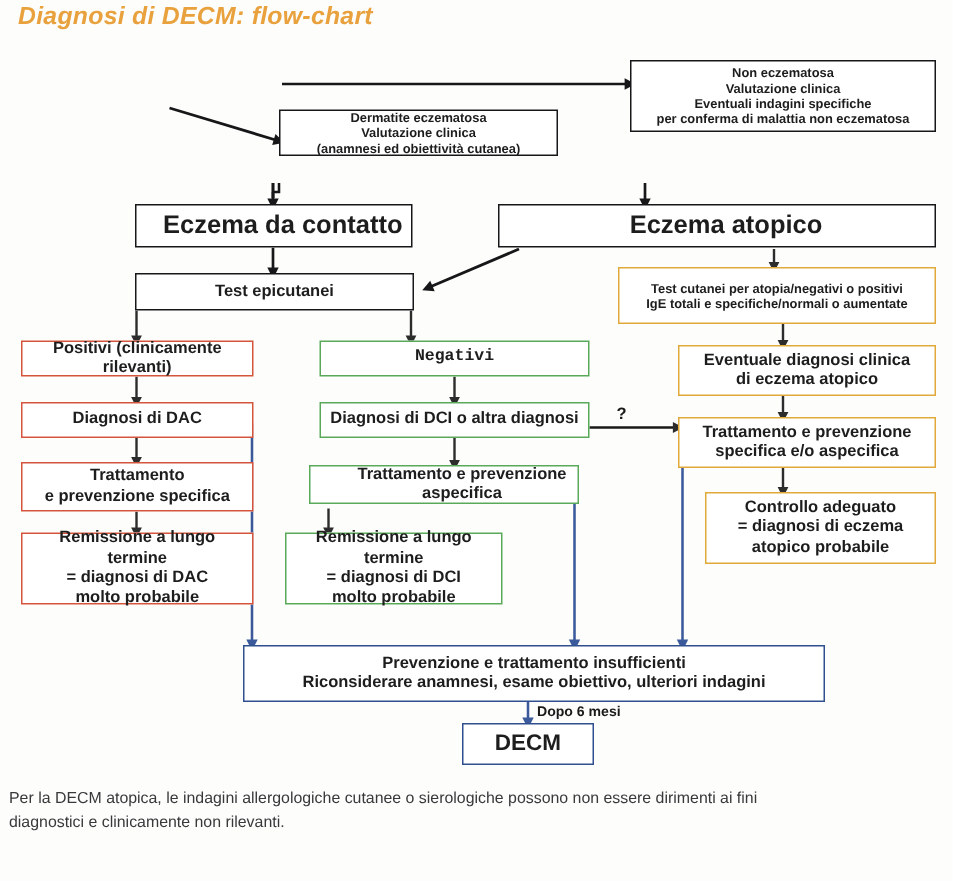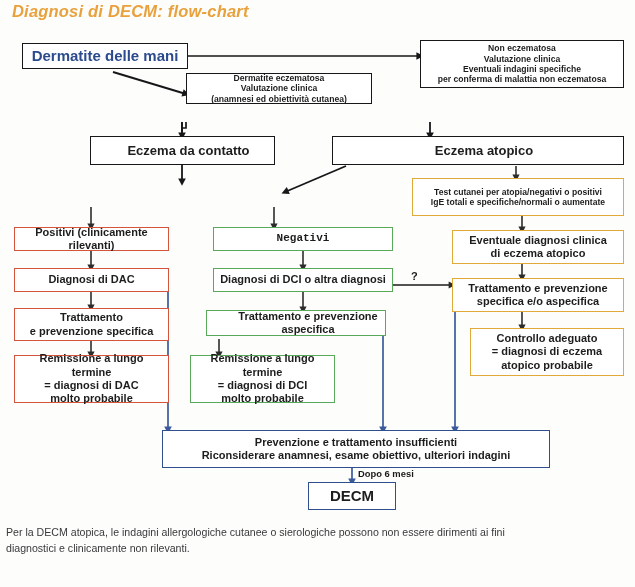--- a/index.html
+++ b/index.html
@@ -40,21 +40,21 @@
     padding:2px 4px;
   }
   .b-black{border:1.6px solid #17171a;}
   .b-red{border:1.6px solid #d4553b;}
   .b-green{border:1.6px solid #5aa95a;}
   .b-orange{border:1.6px solid #e0a93a;}
   .b-blue{border:1.6px solid #2f4f8f;}
 
   .t-blue{color:#2b4b8d;}
 
-  .big{font-size:13px;padding-left:16px;}
+  .big{font-size:17px;padding-left:16px;}
   .xbig{font-size:15px;}
   .mid{font-size:11px;}
   .small{font-size:8.6px;}
 
   .qmark{
     position:absolute;
     font-size:11px;
     font-weight:bold;
     color:#1a1a1a;
   }
@@ -140,39 +140,39 @@
 
     <path d="M392,285 L452,285" stroke="#1a1a1a" stroke-width="1.6" fill="none" marker-end="url(#ah-red)"></path>
 
     <path d="M91,283 L168,283 L168,430" stroke="#3b5a9c" stroke-width="1.7" fill="none" marker-end="url(#ah-blue)"></path>
     <path d="M383,325 L383,430" stroke="#3b5a9c" stroke-width="1.7" fill="none" marker-end="url(#ah-blue)"></path>
     <path d="M455,298 L455,430" stroke="#3b5a9c" stroke-width="1.7" fill="none" marker-end="url(#ah-blue)"></path>
 
     <path d="M352,468 L352,482" stroke="#3b5a9c" stroke-width="1.7" fill="none" marker-end="url(#ah-blue)"></path>
   </svg>
 
-  <div class="box b-black t-blue xbig" style="left:22px;top:43px;width:166px;height:26px;">Dermatite delle mani</div>
 
   <div class="box b-black small" style="left:420px;top:40px;width:204px;height:48px;">
     <span style="white-space:pre-line;">Non eczematosa
 Valutazione clinica
 Eventuali indagini specifiche
 per conferma di malattia non eczematosa</span>
   </div>
 
   <div class="box b-black small" style="left:186px;top:73px;width:186px;height:31px;">
     <span style="white-space:pre-line;">Dermatite eczematosa
 Valutazione clinica
 (anamnesi ed obiettività cutanea)</span>
   </div>
 
   <div class="box b-black big" style="left:90px;top:136px;width:185px;height:29px;">Eczema da contatto</div>
 
   <div class="box b-black big" style="left:332px;top:136px;width:292px;height:29px;">Eczema atopico</div>
 
+  <div class="box b-black mid" style="left:90px;top:182px;width:186px;height:25px;">Test epicutanei</div>
 
   <div class="box b-red mid" style="left:14px;top:227px;width:155px;height:24px;">Positivi (clinicamente rilevanti)</div>
 
   <div class="box b-red mid" style="left:14px;top:268px;width:155px;height:24px;">Diagnosi di DAC</div>
 
   <div class="box b-red mid" style="left:14px;top:308px;width:155px;height:33px;">
     <span style="white-space:pre-line;">Trattamento
 e prevenzione specifica</span>
   </div>
 

